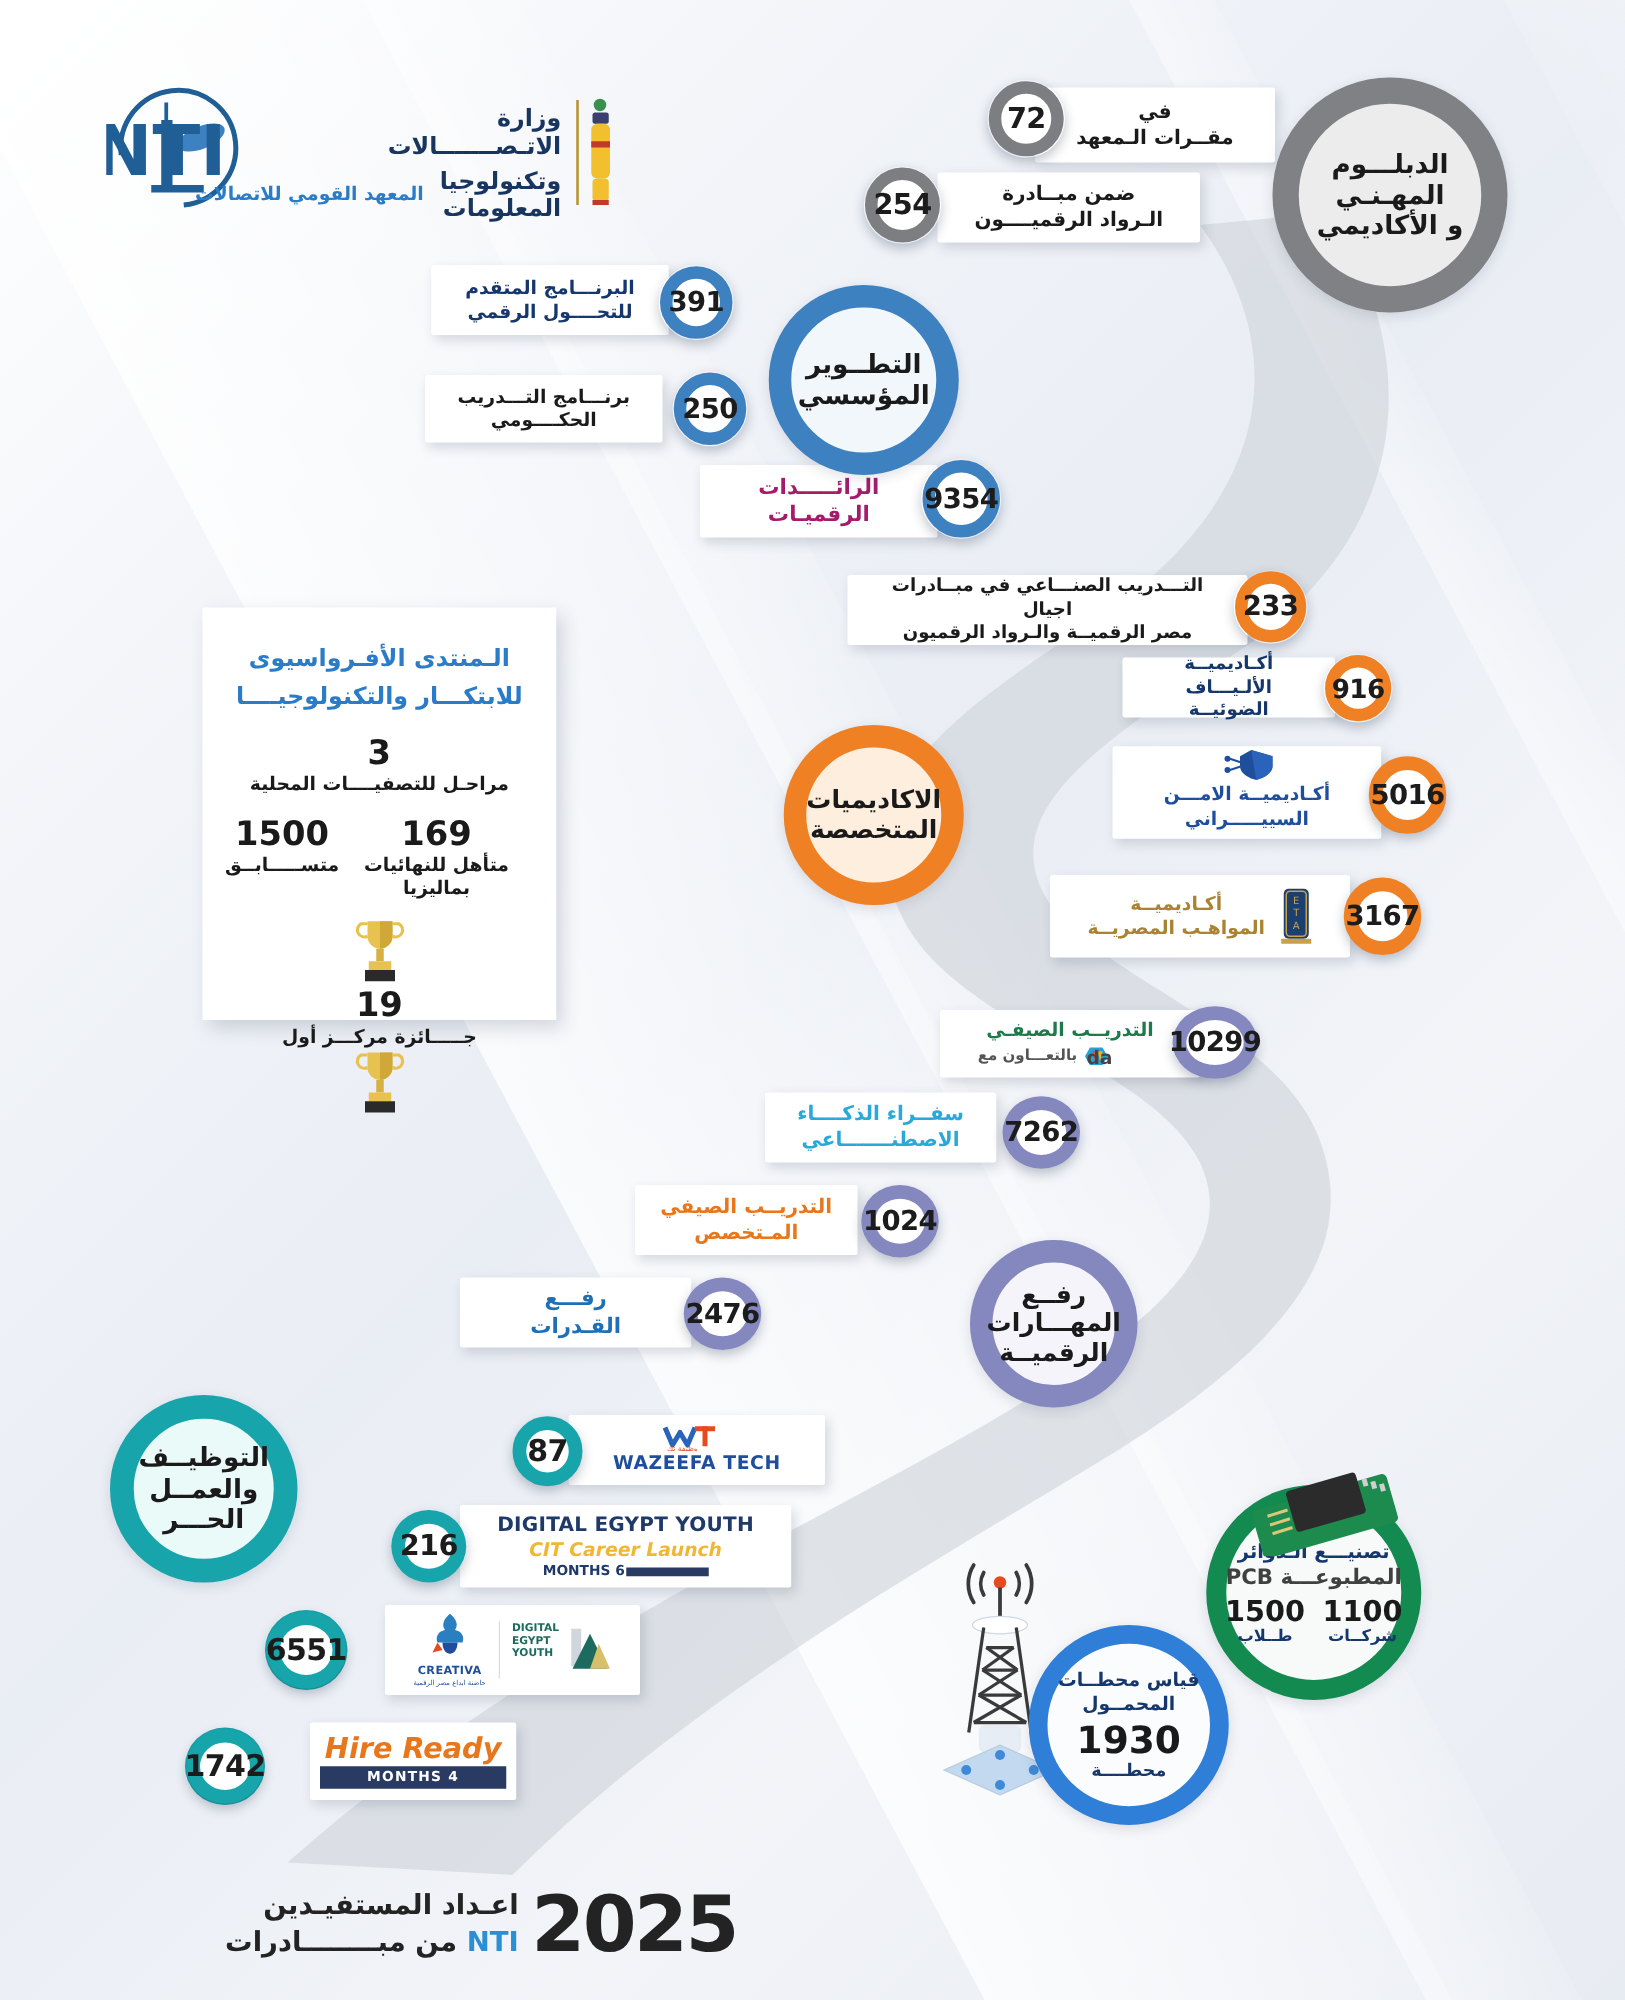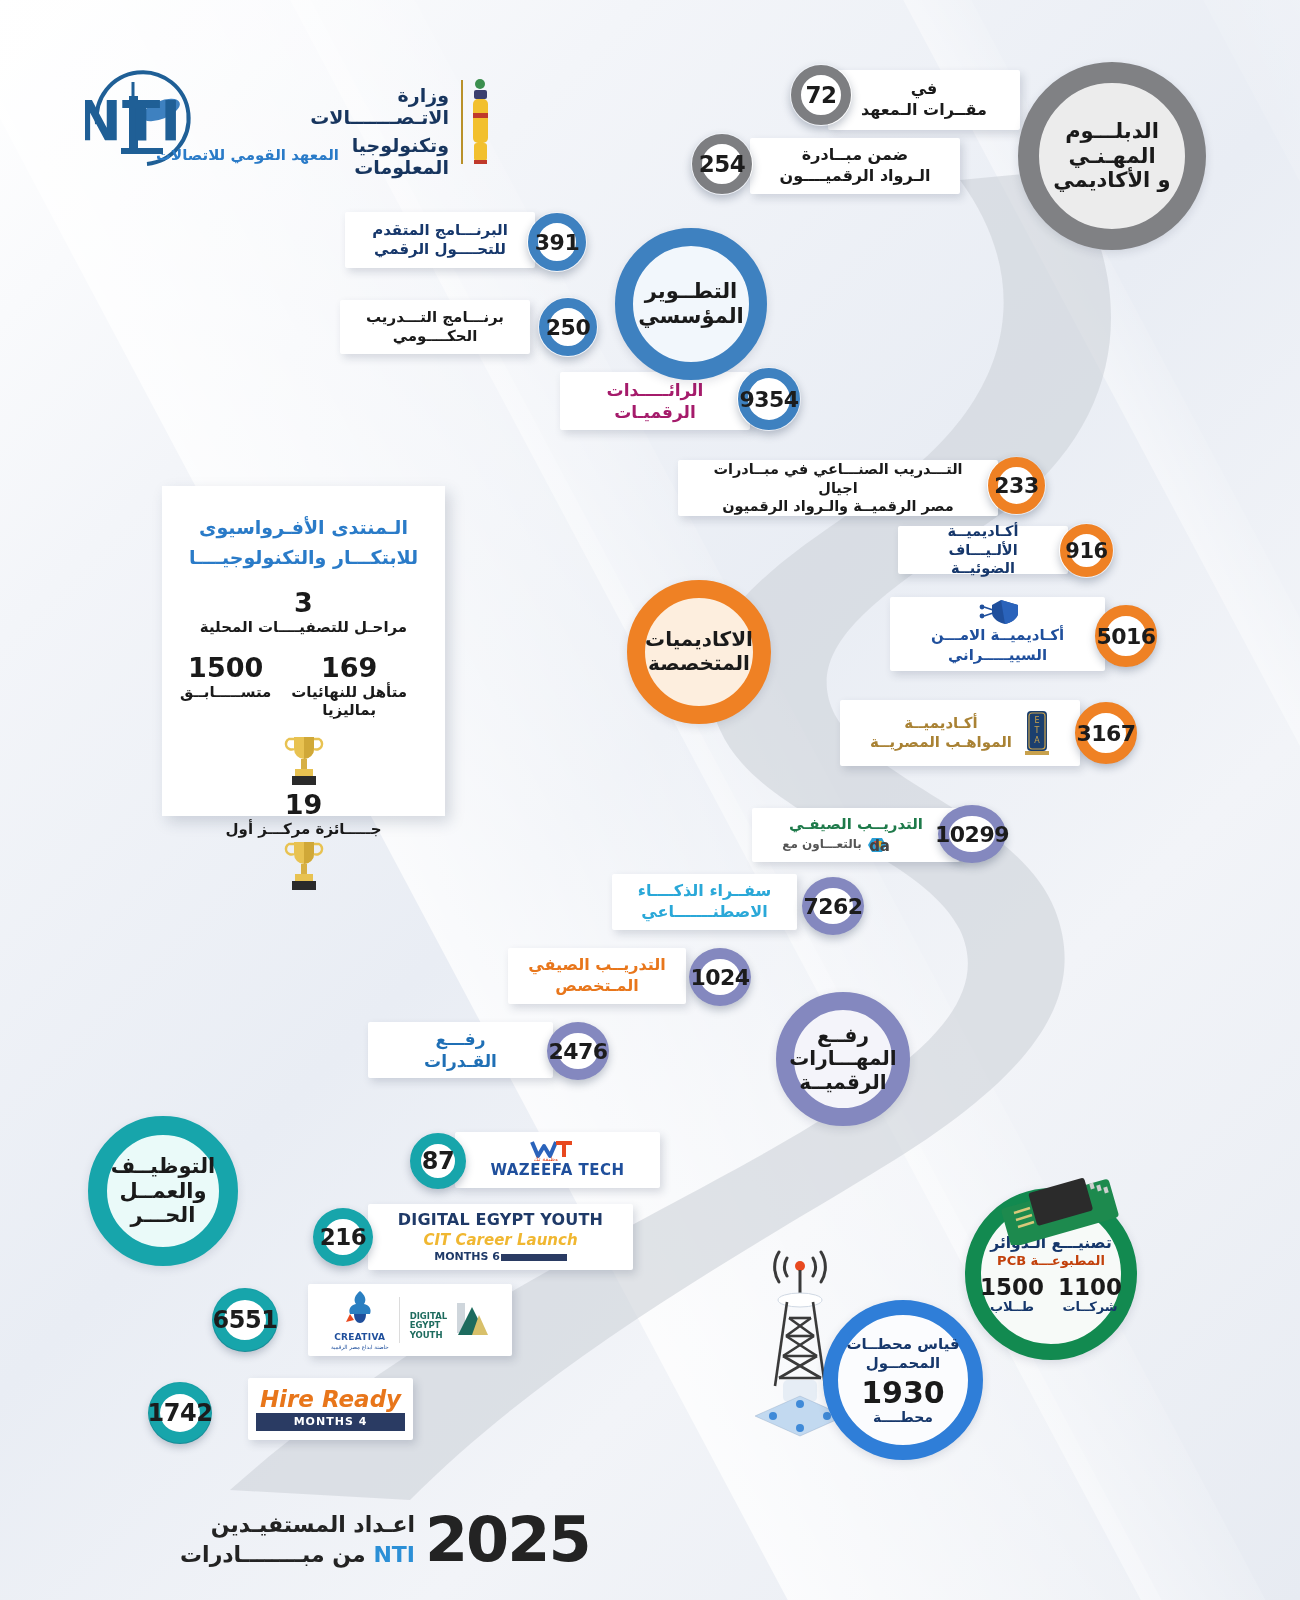--- a/index.html
+++ b/index.html
@@ -362,21 +362,21 @@
         <span style="display:inline-block;width:66px;height:7px;background:#2a3b63;"></span>
       </div>
     </div>
   </div>
   <div class="bubble" style="left:313px; top:1208px; width:60px; height:58px; border:11px solid #17a5ab; font-size:23px;">
     <span>216</span>
   </div>
 
   <div class="card" style="left:308px; top:1284px; width:204px; height:72px;">
     <div class="txt" style="display:flex;align-items:center;justify-content:center;gap:10px;padding:4px;">
-      <div style="display:flex;align-items:flex-end;gap:8px;">
+      <div style="display:flex;align-items:flex-start;gap:8px;">
         <svg width="34" height="42" viewBox="0 0 34 42">
           <rect x="2" y="4" width="8" height="30" fill="#cfd6dc"></rect>
           <polygon points="17,8 31,36 3,36" fill="#1d6b5e"></polygon>
           <polygon points="24,16 33,36 17,36" fill="#d8c06a"></polygon>
         </svg>
         <div style="font-size:8.5px;font-weight:800;color:#1d6b5e;line-height:1.15;text-align:left;">DIGITAL<br>EGYPT<br>YOUTH</div>
       </div>
       <div style="width:1px;height:46px;background:#dcdcdc;"></div>
       <div style="text-align:center;">
         <svg width="36" height="38" viewBox="0 0 36 38">
@@ -447,21 +447,21 @@
         <rect x="17" y="26" width="6" height="10" fill="#d7b044"></rect>
         <rect x="11" y="36" width="18" height="7" fill="#e8c251"></rect>
         <rect x="8" y="43" width="24" height="9" fill="#2a2a2a"></rect>
       </svg>
     </div>
   </div>
 
   <div class="hub" style="left:965px; top:1188px; width:172px; height:172px; background:#f7faf8; border:16px solid #128a50; z-index:5;">
     <div style="padding:0 8px;">
       <div style="font-size:15.5px;font-weight:700;color:#16376b;line-height:1.3;">تصنيـــع الـدوائر</div>
-      <div style="font-size:13px;font-weight:700;color:#c2410c;line-height:1.3;">المطبوعـــة PCB</div>
+      <div style="font-size:17px;font-weight:700;color:#404040;line-height:1.3;">المطبوعـــة PCB</div>
       <div style="display:flex;justify-content:center;gap:14px;margin-top:6px;">
         <div>
           <div style="font-size:23px;font-weight:800;color:#1a1a1a;line-height:1">1100</div>
           <div style="font-size:13px;font-weight:700;color:#16376b">شركــات</div>
         </div>
         <div>
           <div style="font-size:23px;font-weight:800;color:#1a1a1a;line-height:1">1500</div>
           <div style="font-size:13px;font-weight:700;color:#16376b">طــلاب</div>
         </div>
       </div>

